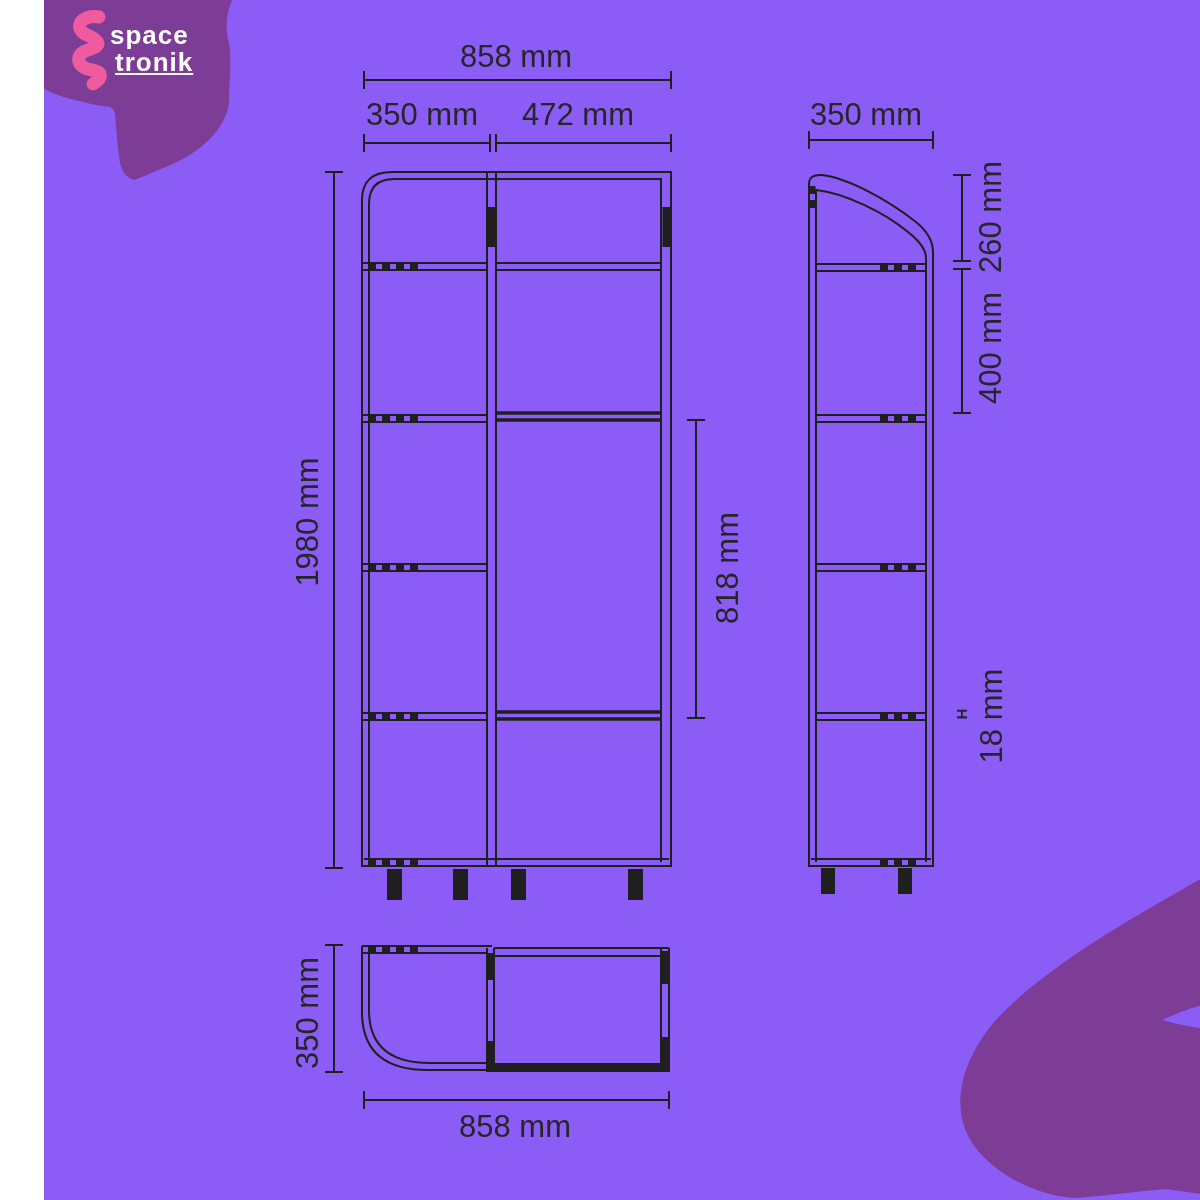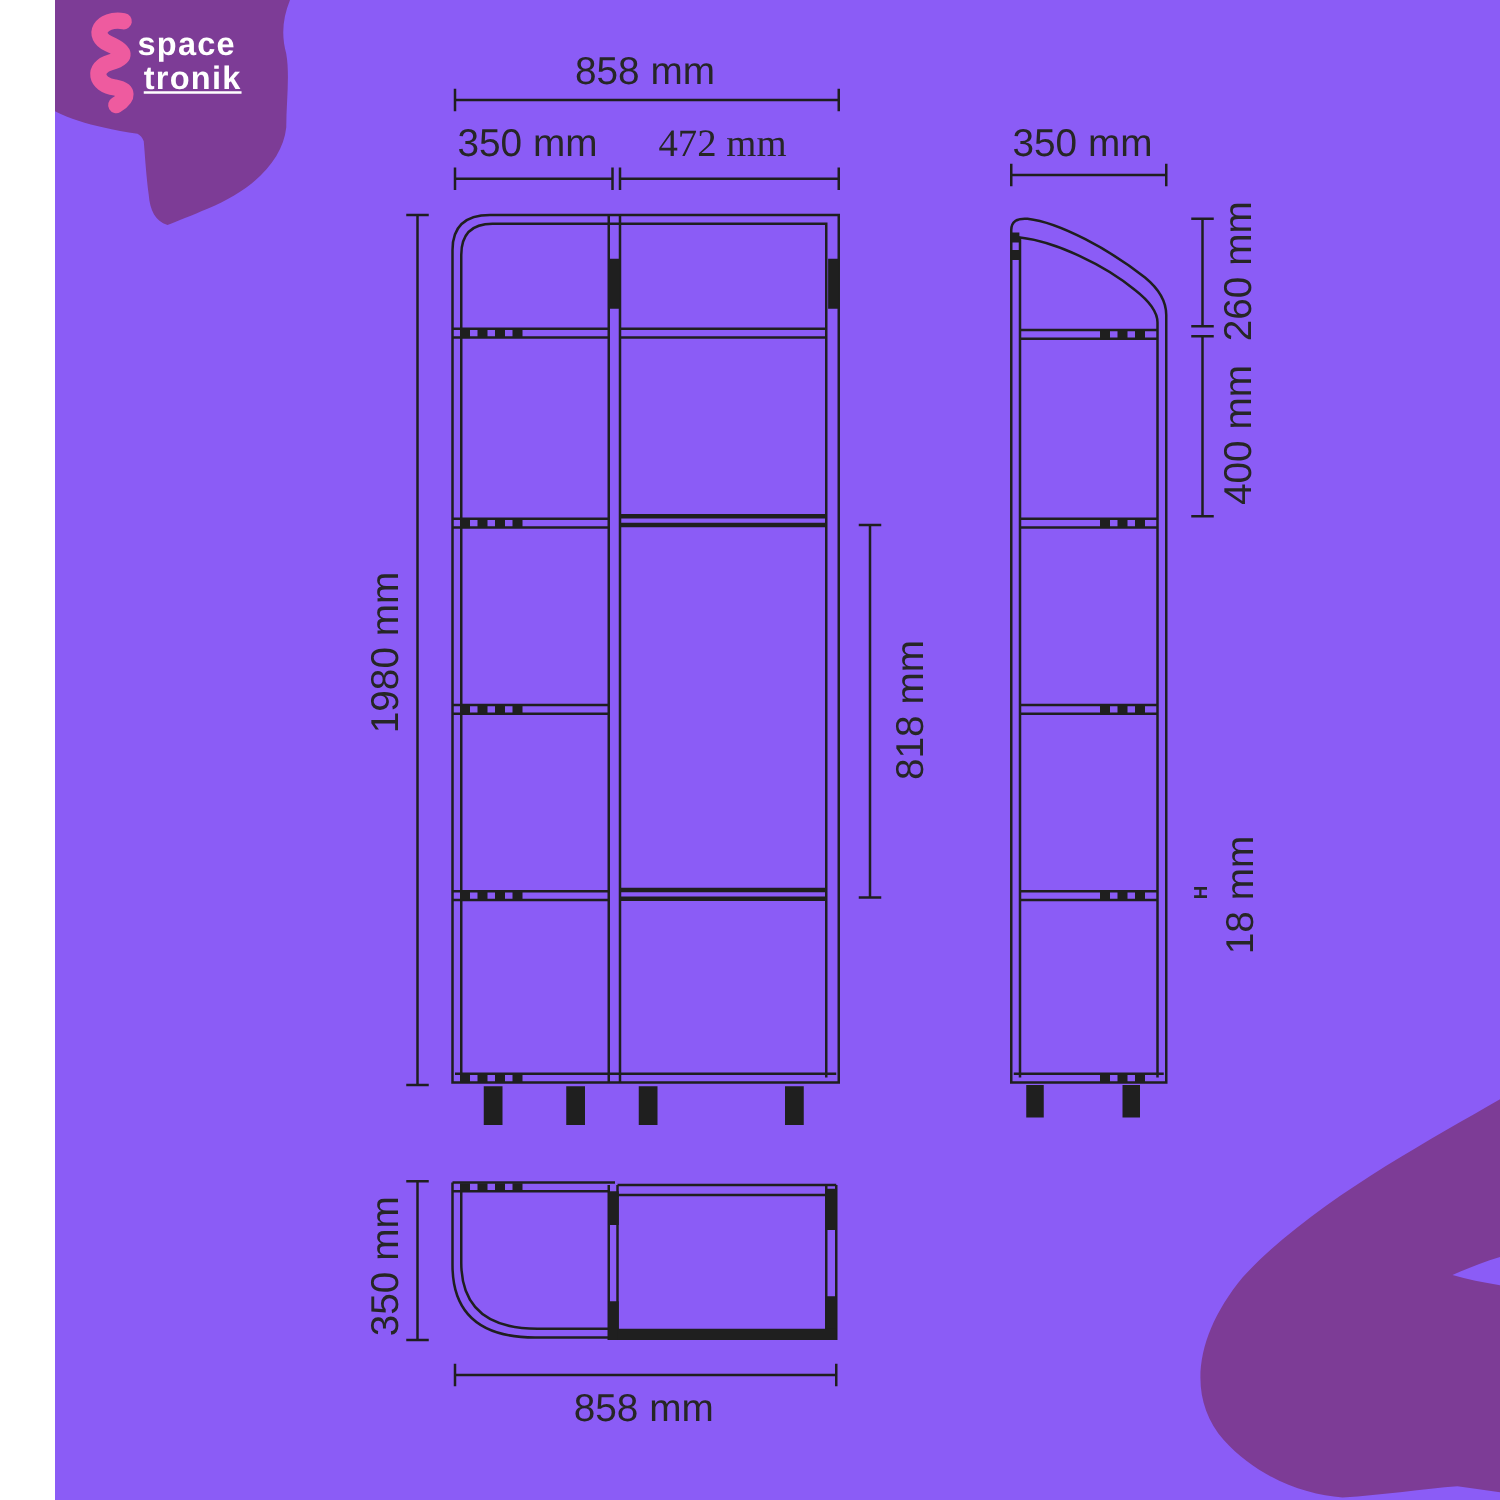--- a/index.html
+++ b/index.html
@@ -162,21 +162,21 @@
       <line x1="320" y1="1091" x2="320" y2="1109"></line>
         <line x1="625" y1="1091" x2="625" y2="1109"></line>
     </g>
   </svg>
 
   <div class="logo-line" style="left:66px;top:20px;">space</div>
   <div class="logo-line" style="left:71px;top:47px;text-decoration:underline;">tronik</div>
 
   <div class="dim-label" style="left:472px;top:57px;">858 mm</div>
   <div class="dim-label" style="left:378px;top:115px;">350 mm</div>
-  <div class="dim-label" style="left:534px;top:115px;font-family:Liberation Serif, serif;">472 mm</div>
+  <div class="dim-label" style="left:534px;top:115px;">472 mm</div>
   <div class="dim-label vert" style="left:264px;top:522px;">1980 mm</div>
   <div class="dim-label vert" style="left:684px;top:568px;">818 mm</div>
   <div class="dim-label" style="left:822px;top:115px;">350 mm</div>
   <div class="dim-label vert" style="left:947px;top:217px;">260 mm</div>
   <div class="dim-label vert" style="left:947px;top:348px;">400 mm</div>
   <div class="h-marker" style="left:917px;top:714px;">H</div>
   <div class="dim-label vert" style="left:948px;top:716px;">18 mm</div>
   <div class="dim-label vert" style="left:264px;top:1013px;">350 mm</div>
   <div class="dim-label" style="left:471px;top:1127px;">858 mm</div>
 

